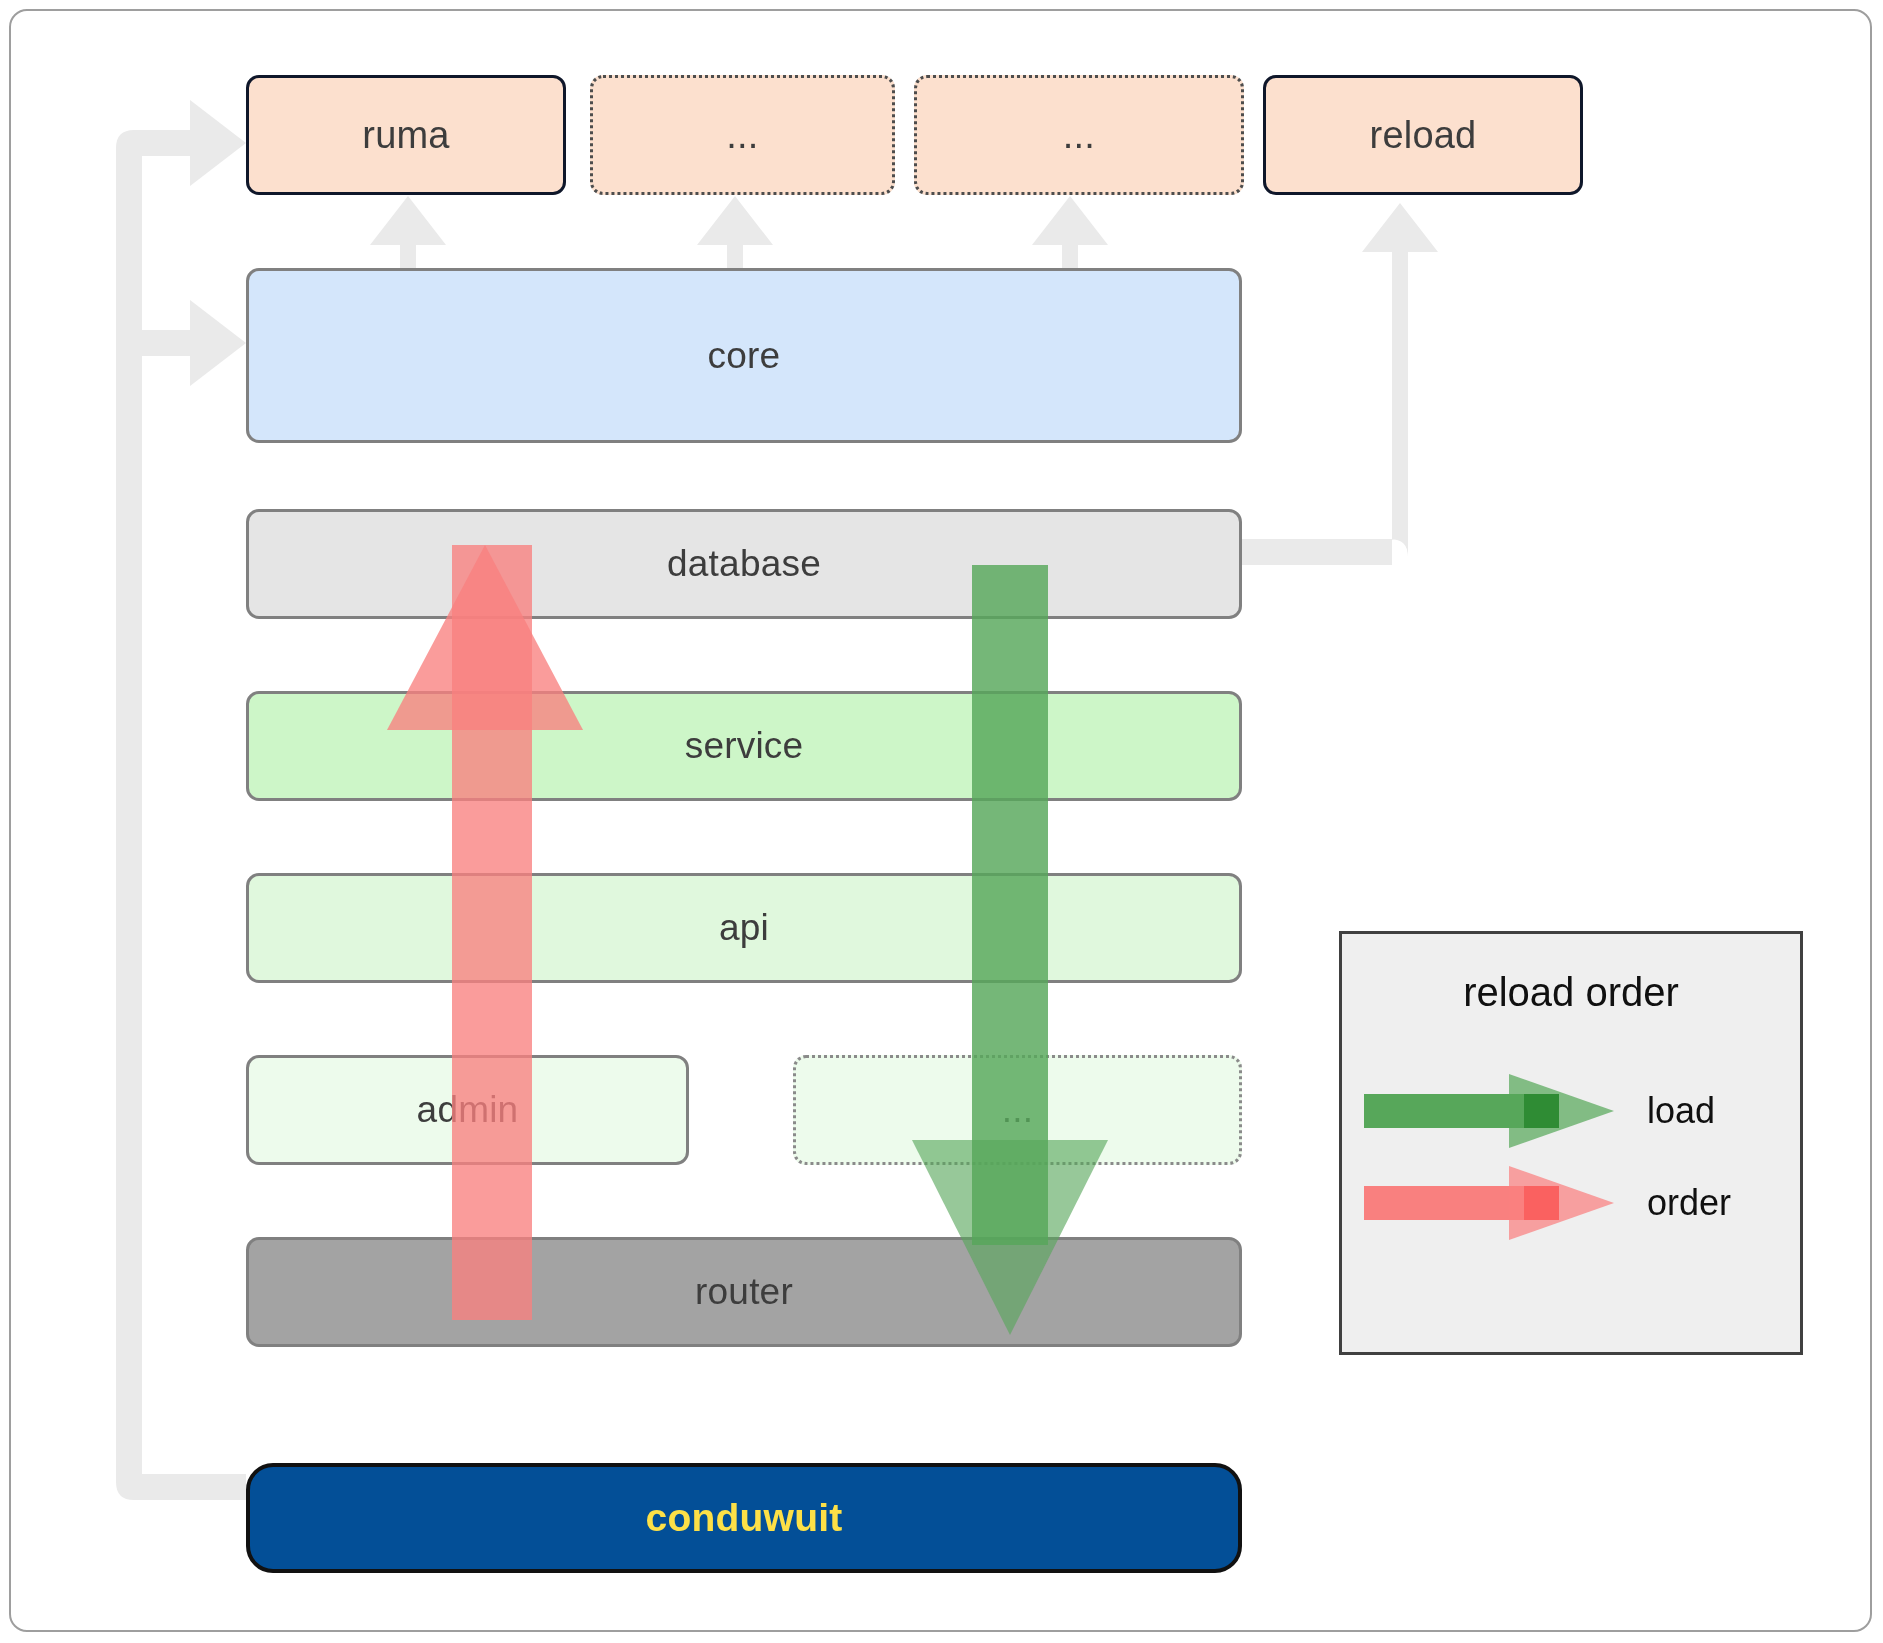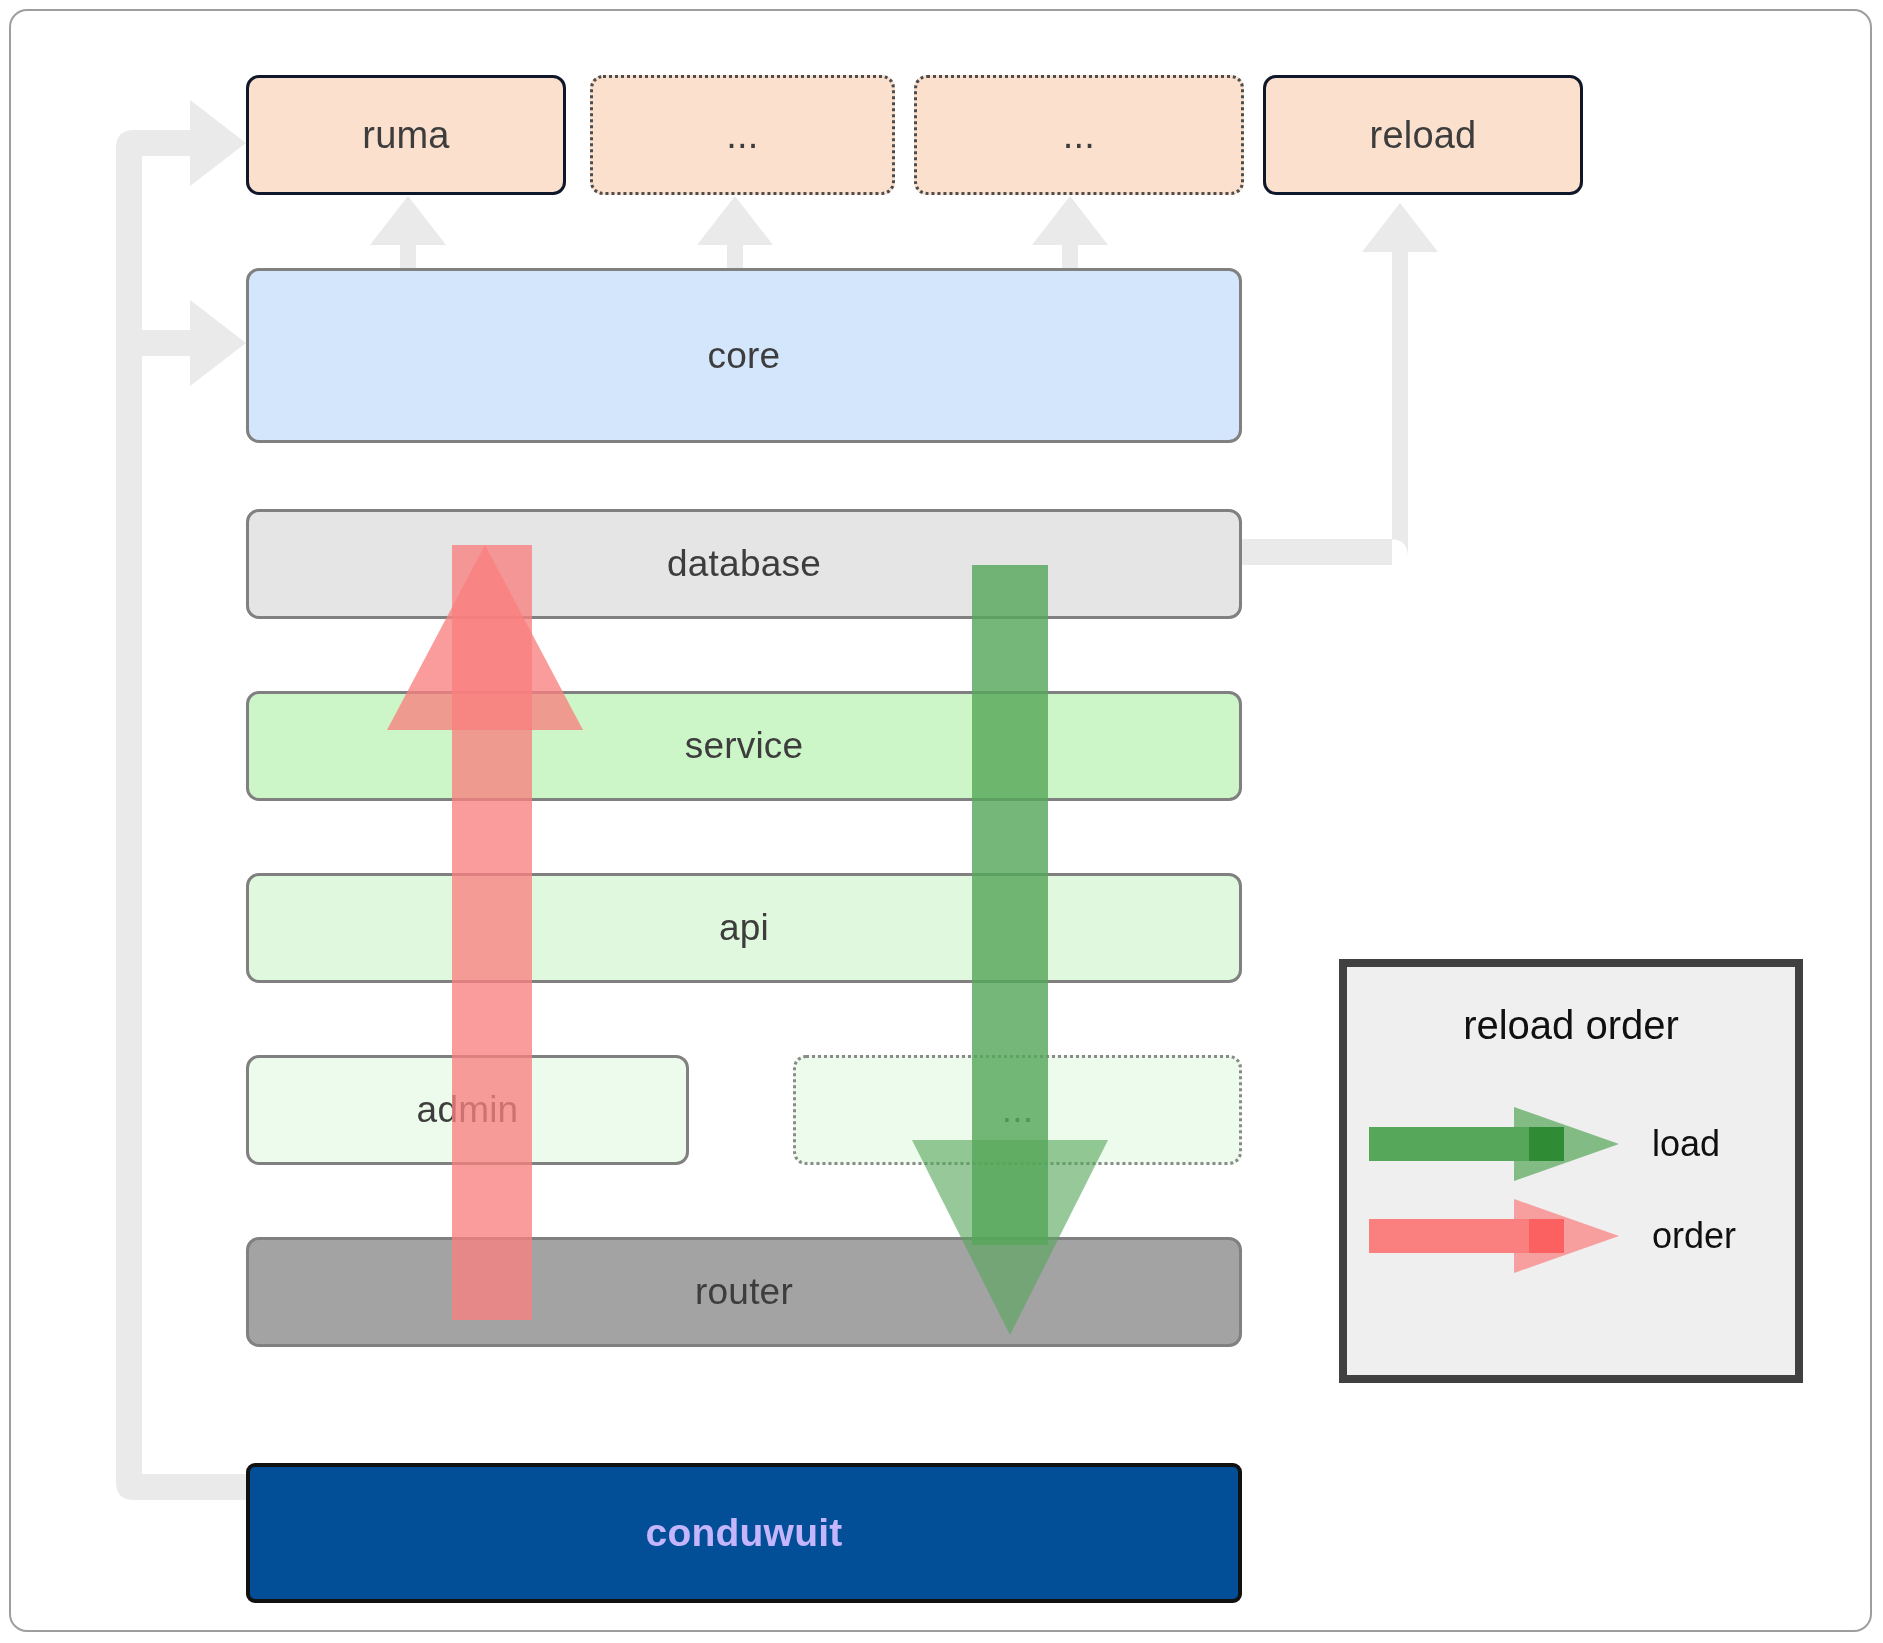--- a/index.html
+++ b/index.html
@@ -46,31 +46,31 @@
   .layer-database{top:509px;height:110px;background:#e5e5e5;}
   .layer-service{top:691px;height:110px;background:#cdf6c8;}
   .layer-api{top:873px;height:110px;background:#e0f8dd;}
   .layer-admin{top:1055px;height:110px;width:443px;background:#edfbec;}
   .layer-extra{
     left:793px;top:1055px;width:449px;height:110px;
     background:#edfbec;border:3px dotted #8a8a8a;
   }
   .layer-router{top:1237px;height:110px;background:#a3a3a3;}
   .layer-conduwuit{
-    left:246px;top:1463px;width:996px;height:140px;
+    left:246px;top:1463px;width:996px;height:110px;
     background:#034f97;border:4px solid #111111;
-    color:#c4b5fd;font-weight:bold;font-size:39px;
-    border-radius:9px;
+    color:#fde047;font-weight:bold;font-size:39px;
+    border-radius:27px;
   }
   
   #legend{
     position:absolute;left:1339px;top:931px;
     width:464px;height:424px;
-    background:#efefef;border:8px solid #404040;
-    box-sizing:border-box;z-index:6;margin-top:28px;
+    background:#efefef;border:3px solid #404040;
+    box-sizing:border-box;z-index:6;
   }
   #legend .title{
     position:absolute;left:0;right:0;top:36px;
     text-align:center;font-size:40px;color:#101010;
   }
   .lg-row{position:absolute;left:0;right:0;height:90px;}
   .lg-label{
     position:absolute;left:305px;top:50%;
     transform:translateY(-50%);
     font-size:36px;color:#101010;white-space:nowrap;

